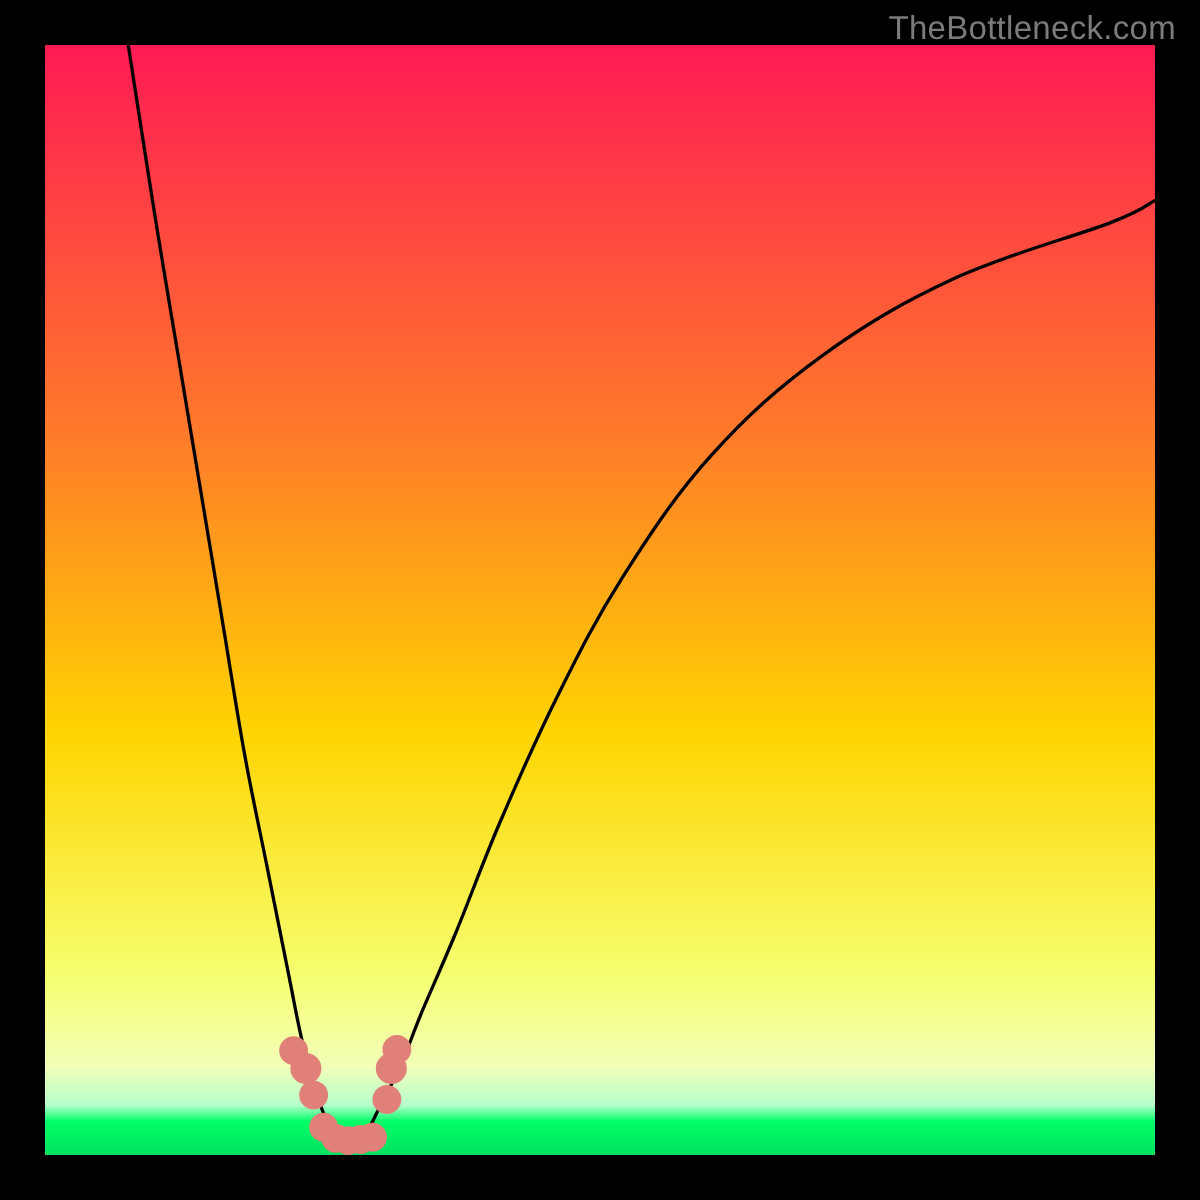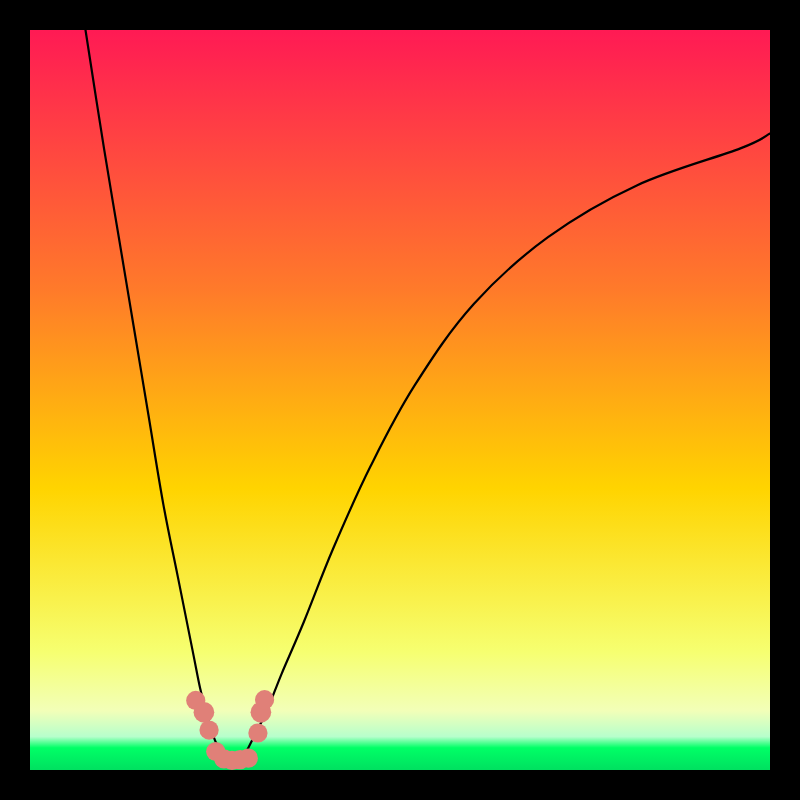--- a/index.html
+++ b/index.html
@@ -46,20 +46,21 @@
   }
   .marker {
     fill: #e08078;
   }
 </style>
 </head>
 <body>
 
 <div class="frame">
 
+  <div class="watermark">TheBottleneck.com</div>
 
   <div class="plot-area">
     <svg class="gradient" viewBox="0 0 740 740" preserveAspectRatio="none">
       <defs>
         <linearGradient id="bg" x1="0" y1="0" x2="0" y2="1">
           <stop id="g0" offset="0%" stop-color="#ff1a54"></stop>
           <stop id="g1" offset="35%" stop-color="#ff7a2a"></stop>
           <stop id="g2" offset="62%" stop-color="#ffd400"></stop>
           <stop id="g3" offset="84%" stop-color="#f6ff70"></stop>
           <stop id="g3b" offset="92%" stop-color="#f2ffb8"></stop>

